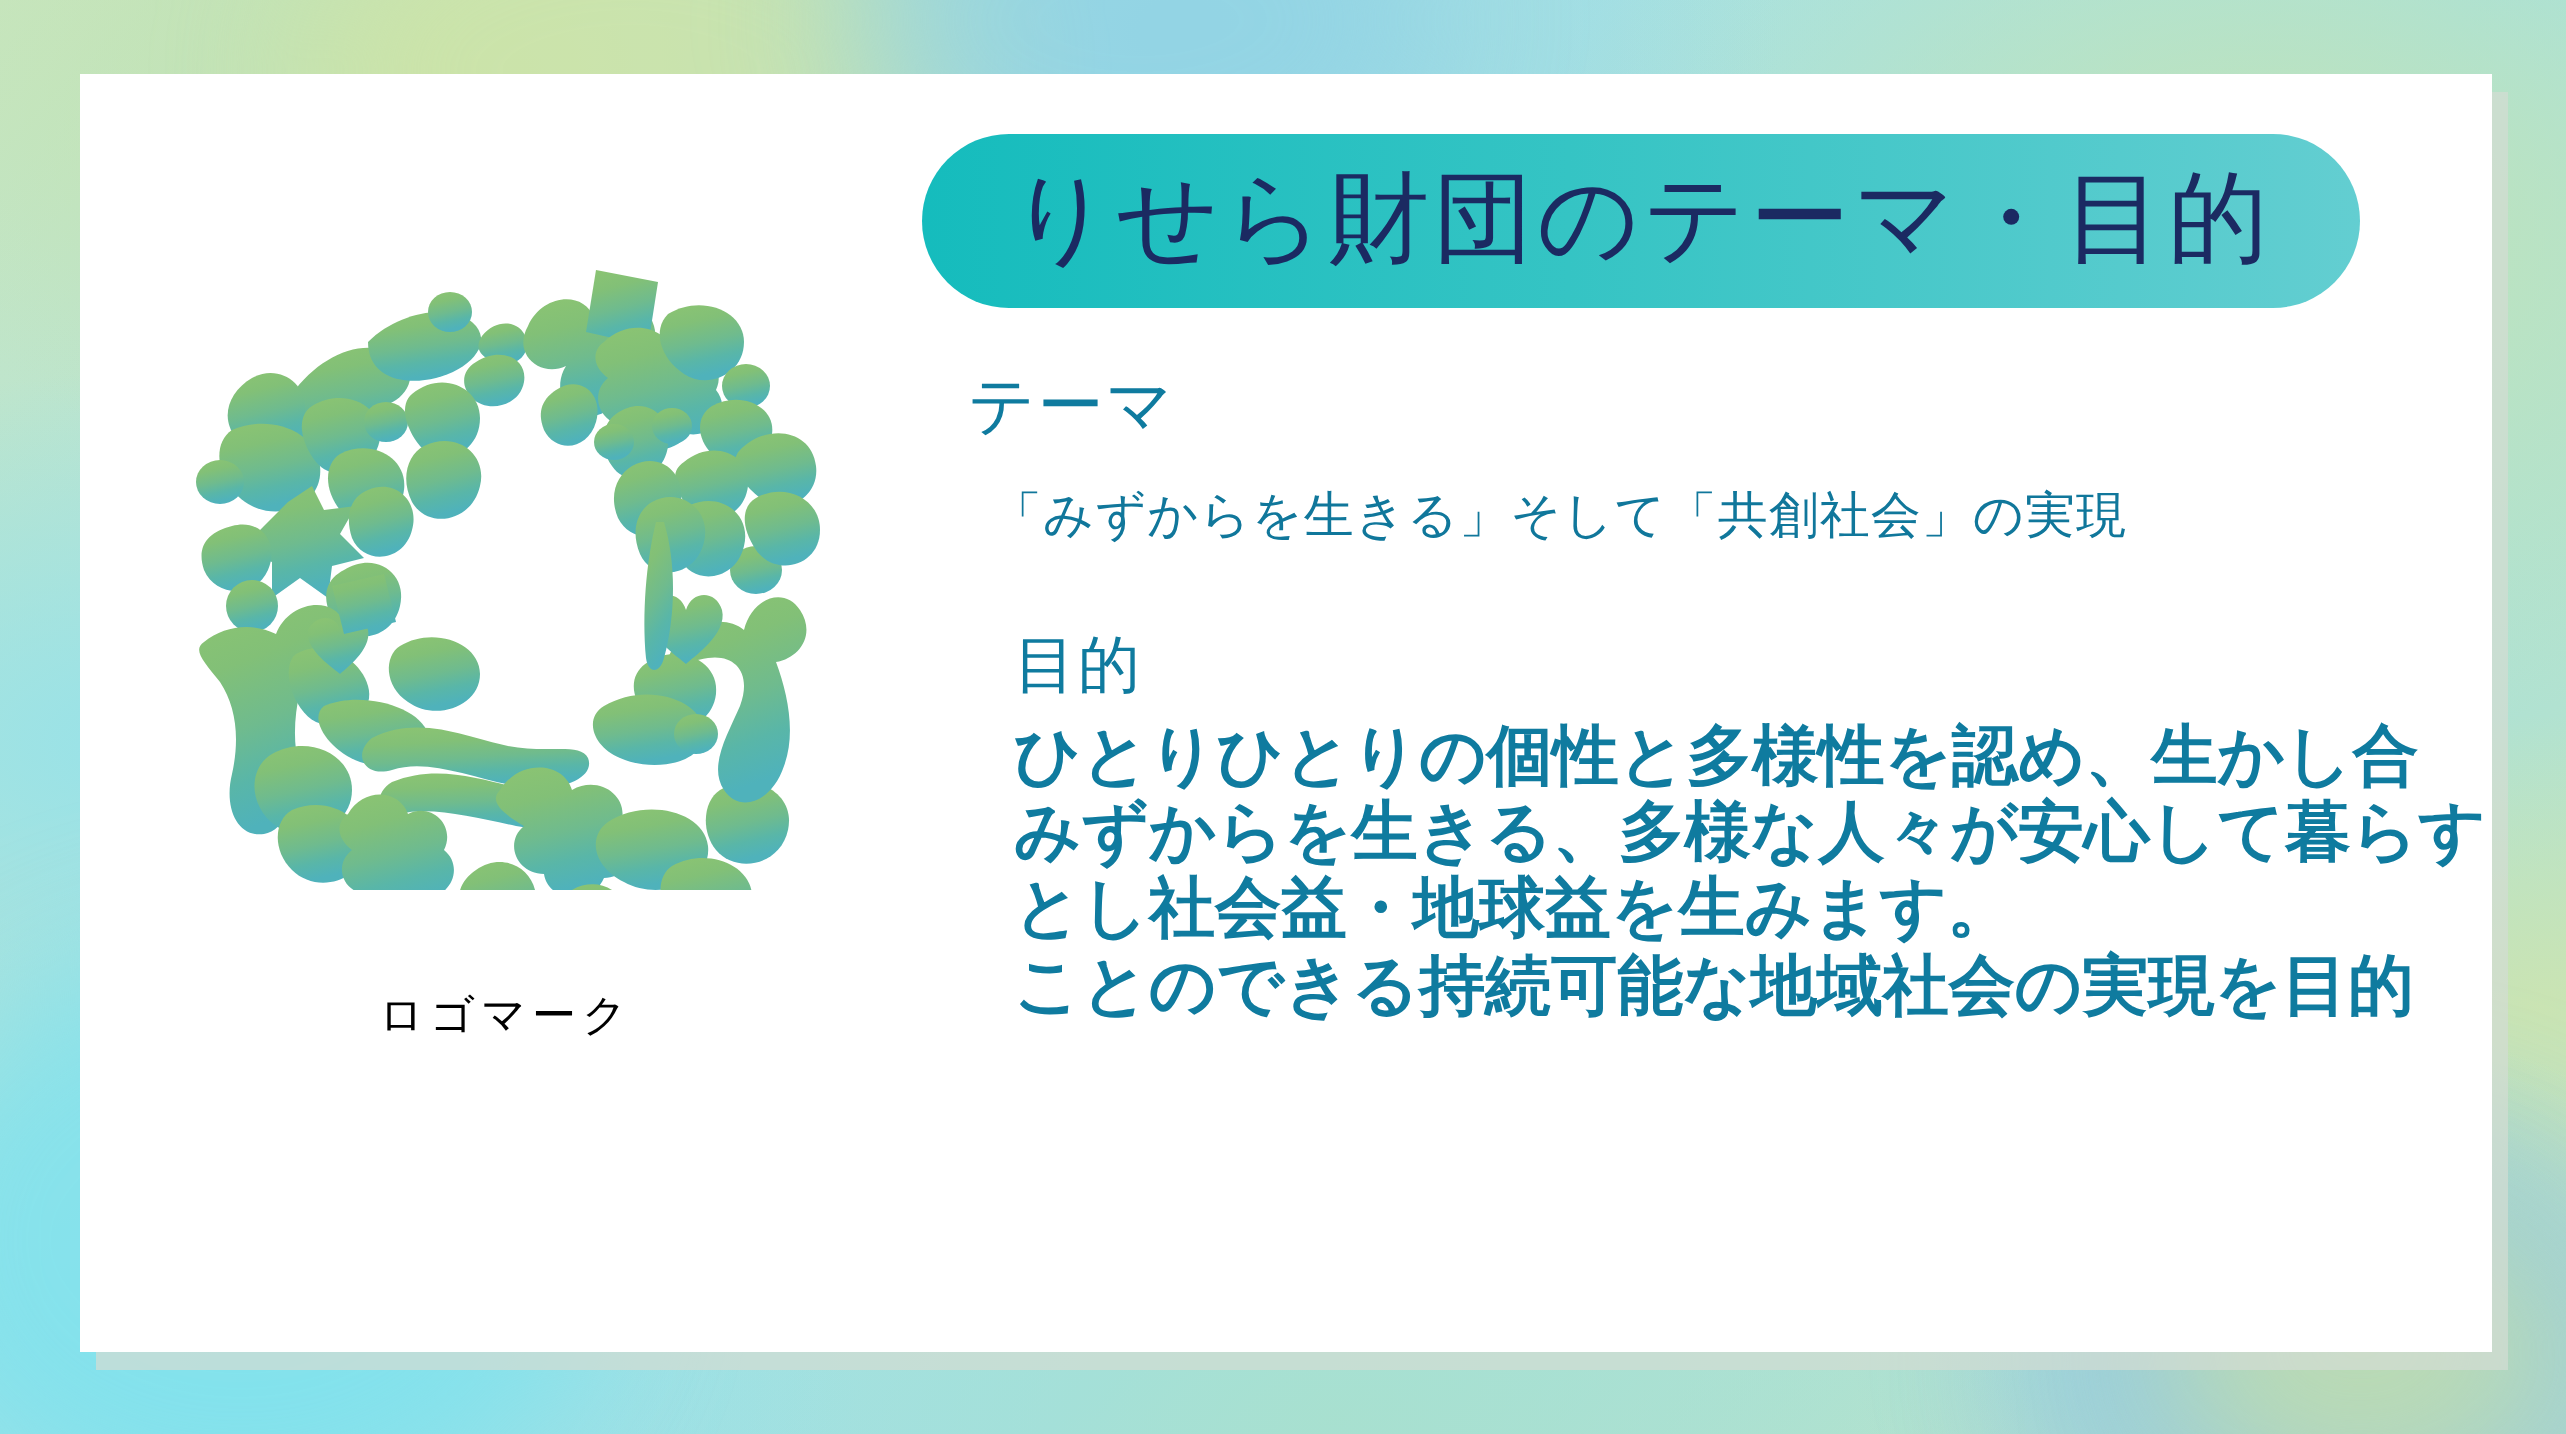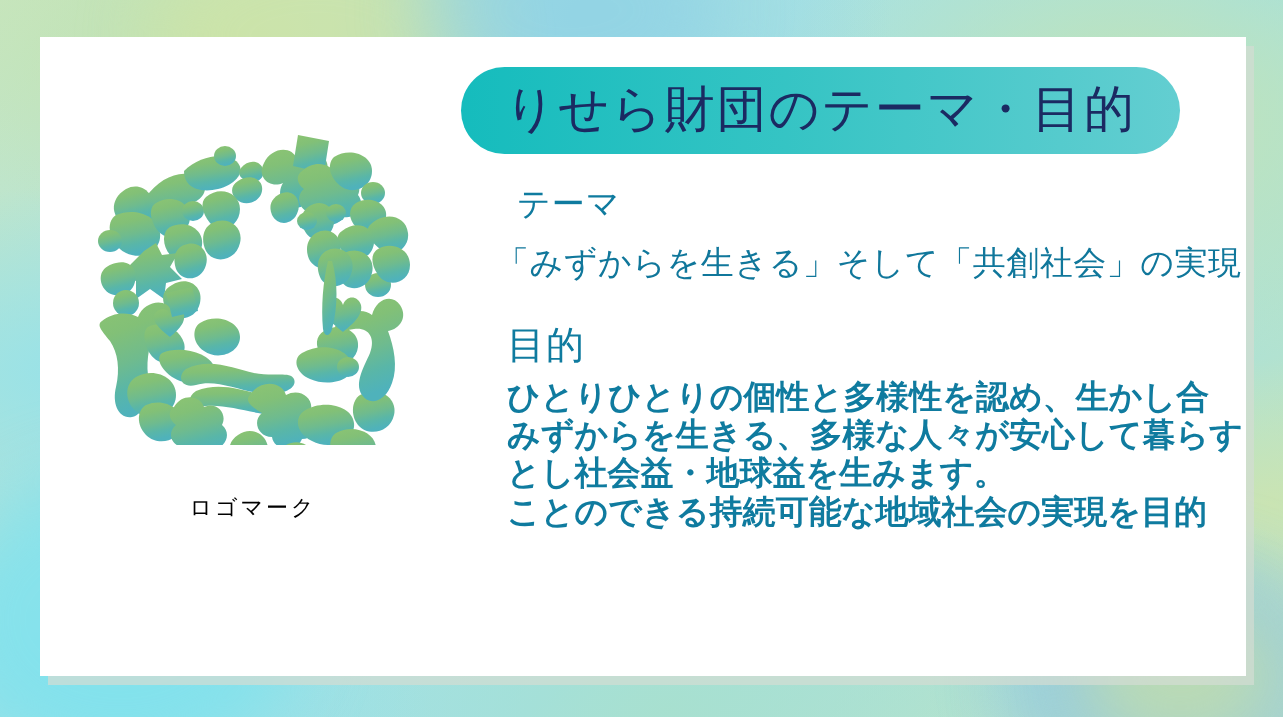--- a/index.html
+++ b/index.html
@@ -97,27 +97,27 @@
     letter-spacing: 2px;
     white-space: nowrap;
   }
 
   .sec-heading {
     color: #0f7b9f;
     font-size: 33px;
     line-height: 1.2;
     letter-spacing: 1px;
   }
-  .sec-heading.theme { margin: 31px 0 0 56px; }
-  .sec-heading.purpose { margin: 40px 0 0 46px; font-size: 38px; }
+  .sec-heading.theme { margin: 31px 0 0 23px; }
+  .sec-heading.purpose { margin: 40px 0 0 46px; font-size: 31px; }
 
   .theme-body {
     margin: 19px 0 0 35px;
     color: #10779b;
-    font-size: 33px;
+    font-size: 25px;
     line-height: 1.2;
     letter-spacing: 0.5px;
     white-space: nowrap;
   }
   .purpose-body {
     margin: 9px 0 0 46px;
     width: 760px;
     color: #0f7b9f;
     font-size: 33px;
     line-height: 1.16;

